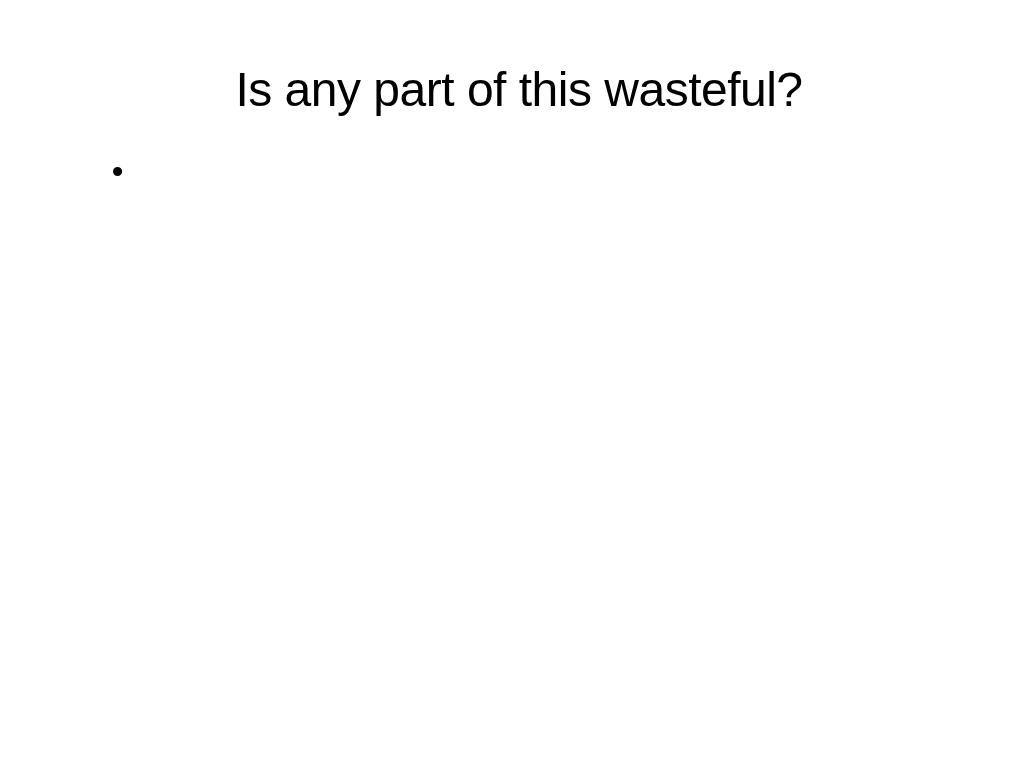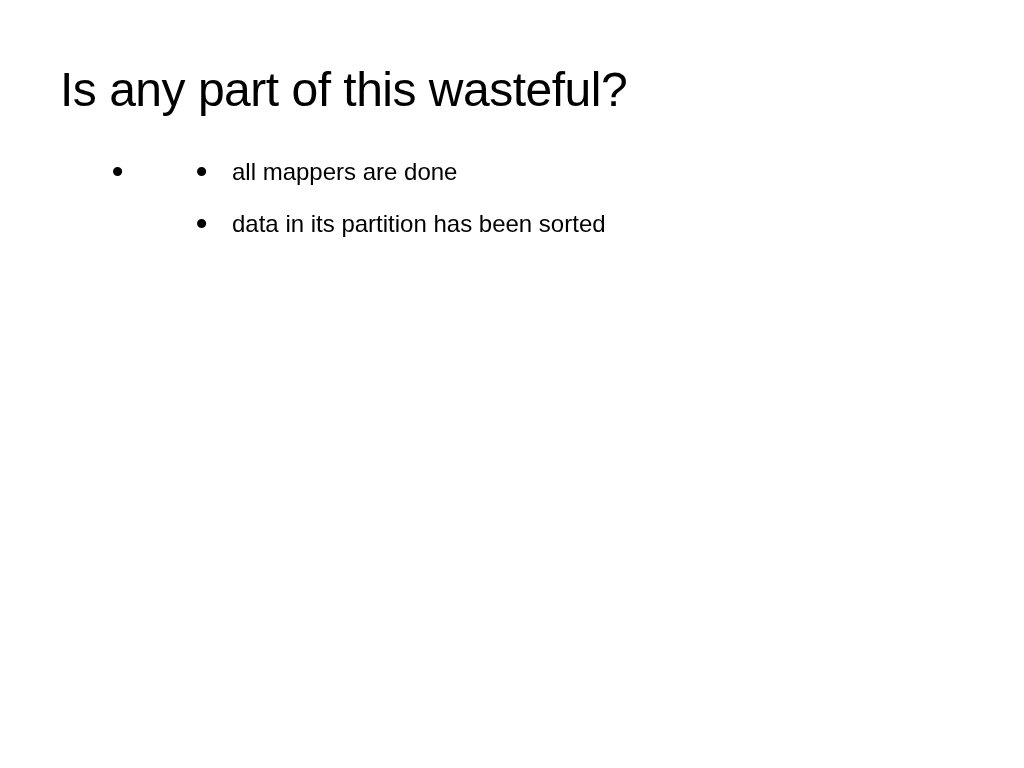--- a/index.html
+++ b/index.html
@@ -1,18 +1,19 @@
 <!DOCTYPE html>
 <html><head>
   <meta charset="utf-8">
   <style>
     * {
       margin: 4px;
       padding: 0;
       box-sizing: border-box;
+      text-align: center;
     }
     body {
       width: 1024px;
       height: 768px;
       background: #ffffff;
       font-family: Arial, Helvetica, sans-serif;
       color: #000000;
       padding: 50px 50px 50px 48px;
     }
     .slide-title {
@@ -61,22 +62,14 @@
       font-weight: bold;
     }
   </style>
 </head>
 <body>
 
 <h1 class="slide-title">Is any part of this wasteful?</h1>
 
 <ul class="bullet-list">
   <li class="bullet-item">
-    <ul class="sub-bullet-list">
-      <li class="sub-bullet-item">
-        <span>all mappers are done</span>
-      </li>
-      <li class="sub-bullet-item">
-        <span>data in its partition has been sorted</span>
-      </li>
-    </ul>
   </li>
 </ul>
 
 </body></html>

